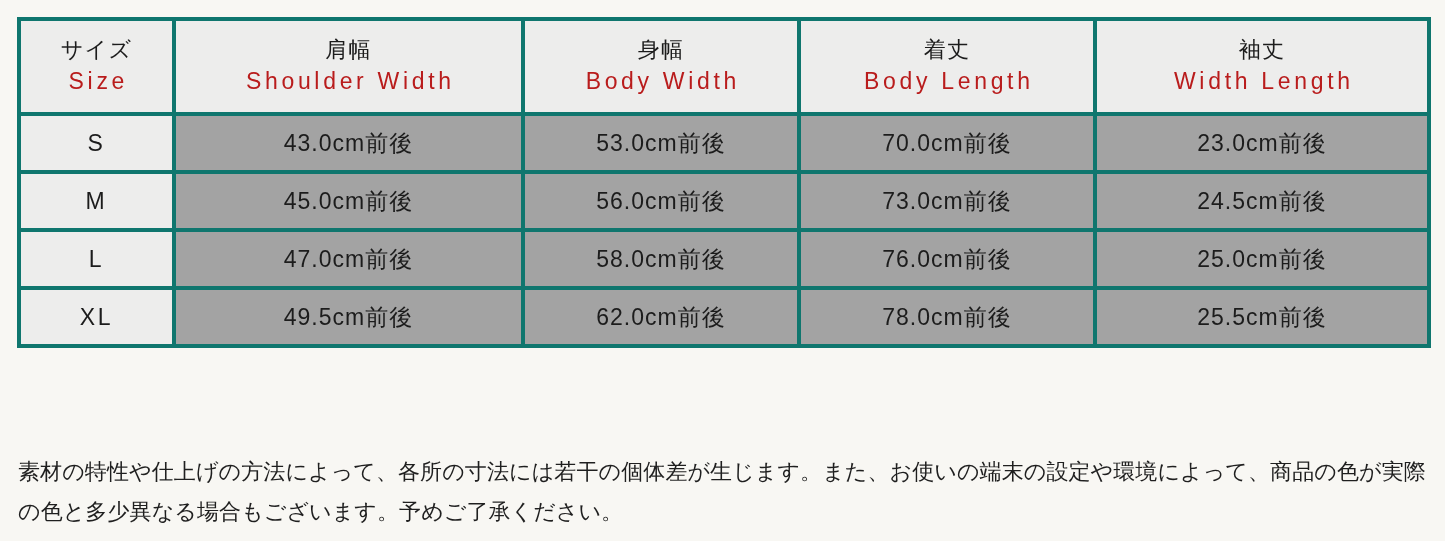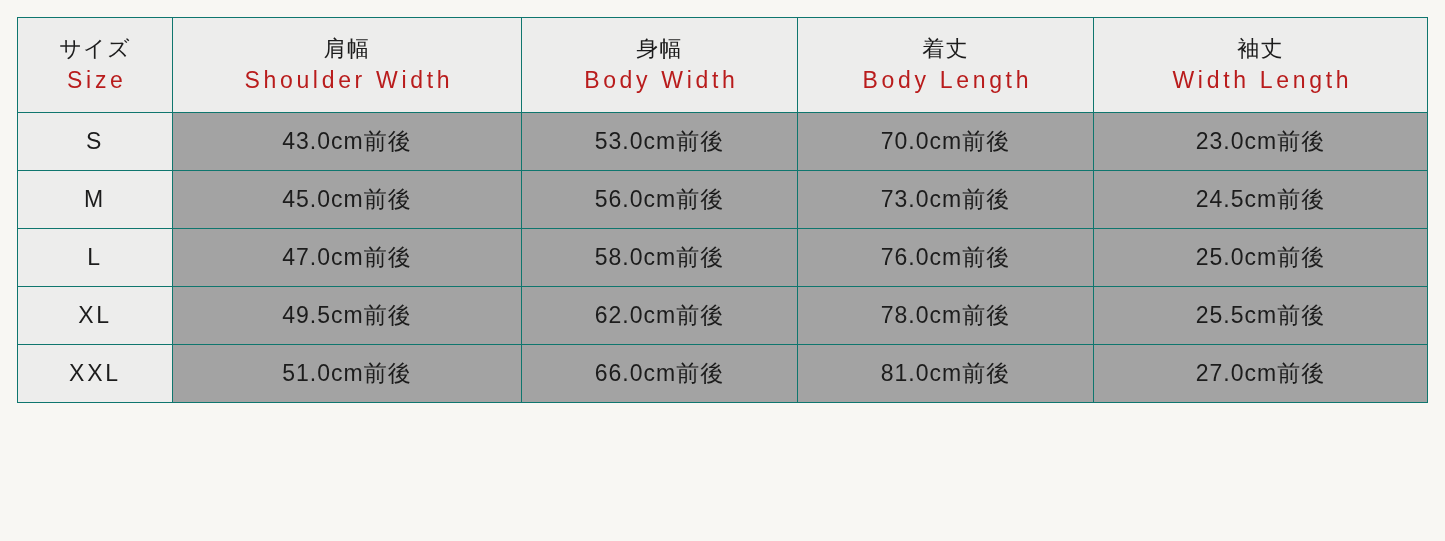--- a/index.html
+++ b/index.html
@@ -39,21 +39,21 @@
   }
 
   table.size-table col.c-size   { width: 155px; }
   table.size-table col.c-col1   { width: 349px; }
   table.size-table col.c-col2   { width: 276px; }
   table.size-table col.c-col3   { width: 296px; }
   table.size-table col.c-col4   { width: 334px; }
 
   table.size-table th,
   table.size-table td {
-    border: 1px solid #0f766e;
+    border: 4px solid #0f766e;
     text-align: center;
     vertical-align: middle;
     padding: 0;
     margin: 0;
     font-weight: normal;
   }
 
   
   thead tr { height: 95px; }
   thead th {
@@ -169,25 +169,21 @@
           <td class="val-cell">76.0cm前後</td>
           <td class="val-cell">25.0cm前後</td>
         </tr>
         <tr>
           <td class="size-cell">XL</td>
           <td class="val-cell">49.5cm前後</td>
           <td class="val-cell">62.0cm前後</td>
           <td class="val-cell">78.0cm前後</td>
           <td class="val-cell">25.5cm前後</td>
         </tr>
-        <tr>
-          <td class="size-cell">XXL</td>
-          <td class="val-cell">51.0cm前後</td>
-          <td class="val-cell">66.0cm前後</td>
-          <td class="val-cell">81.0cm前後</td>
-          <td class="val-cell">27.0cm前後</td>
-        </tr>
       </tbody>
     </table>
   </div>
 
+  <div class="footnote">
+    <span>素材の特性や仕上げの方法によって、各所の寸法には若干の個体差が生じます。また、お使いの端末の設定や環境によっ</span><span>て、商品の色が実際の色と多少異なる場合もございます。予めご了承ください。</span>
+  </div>
 
 </div>
 
 </body></html>

